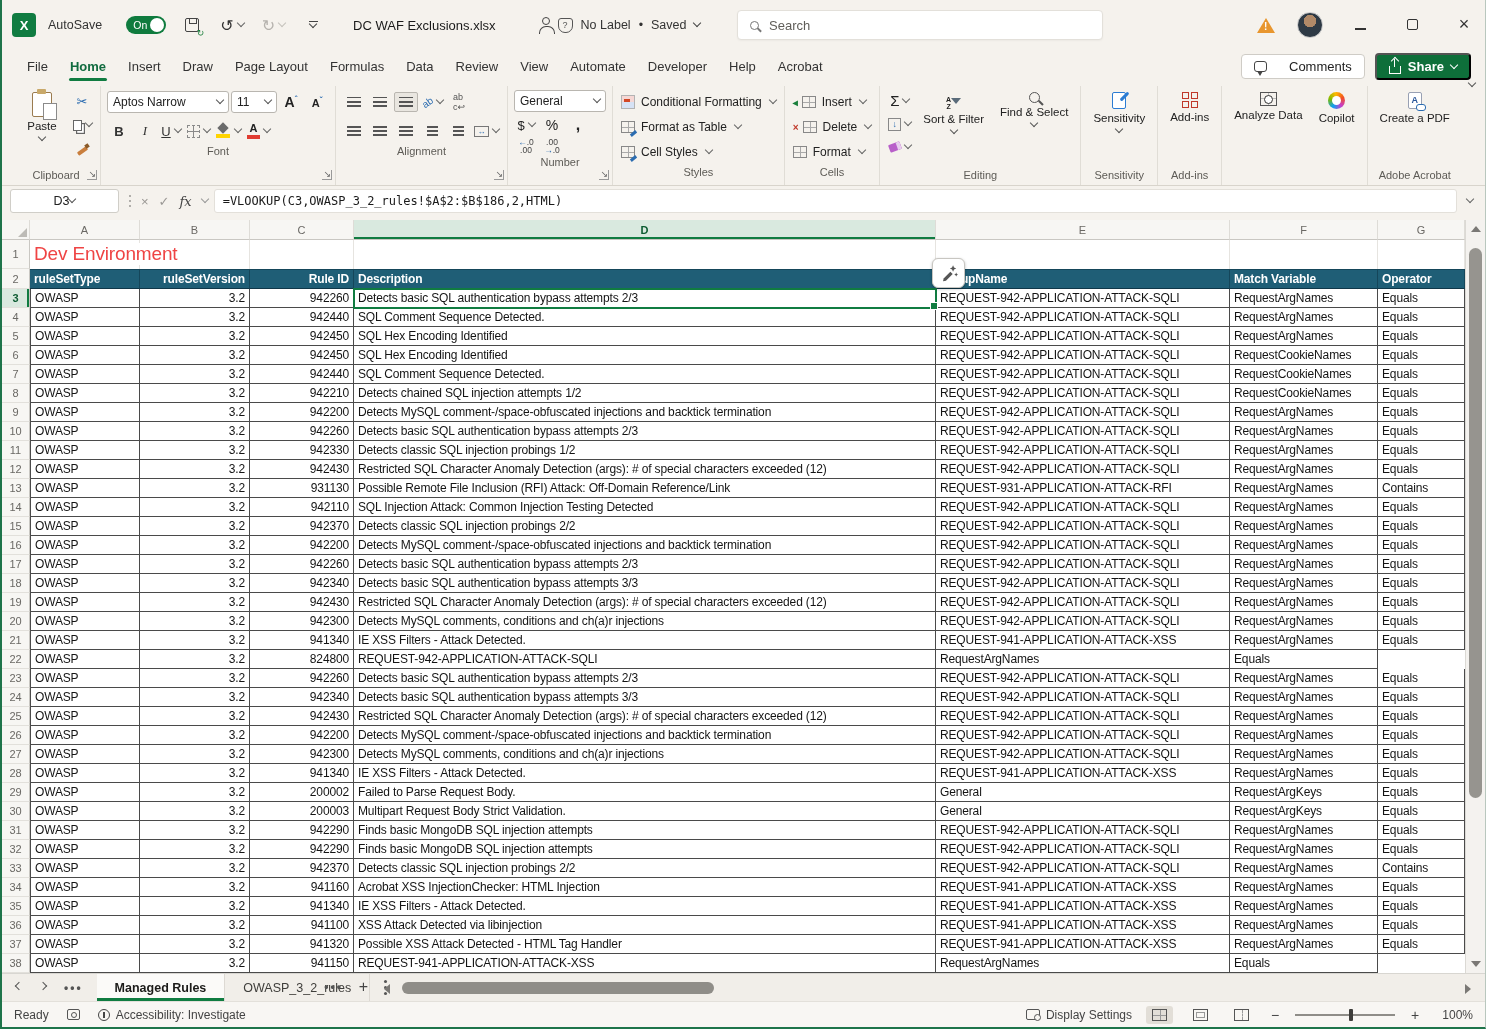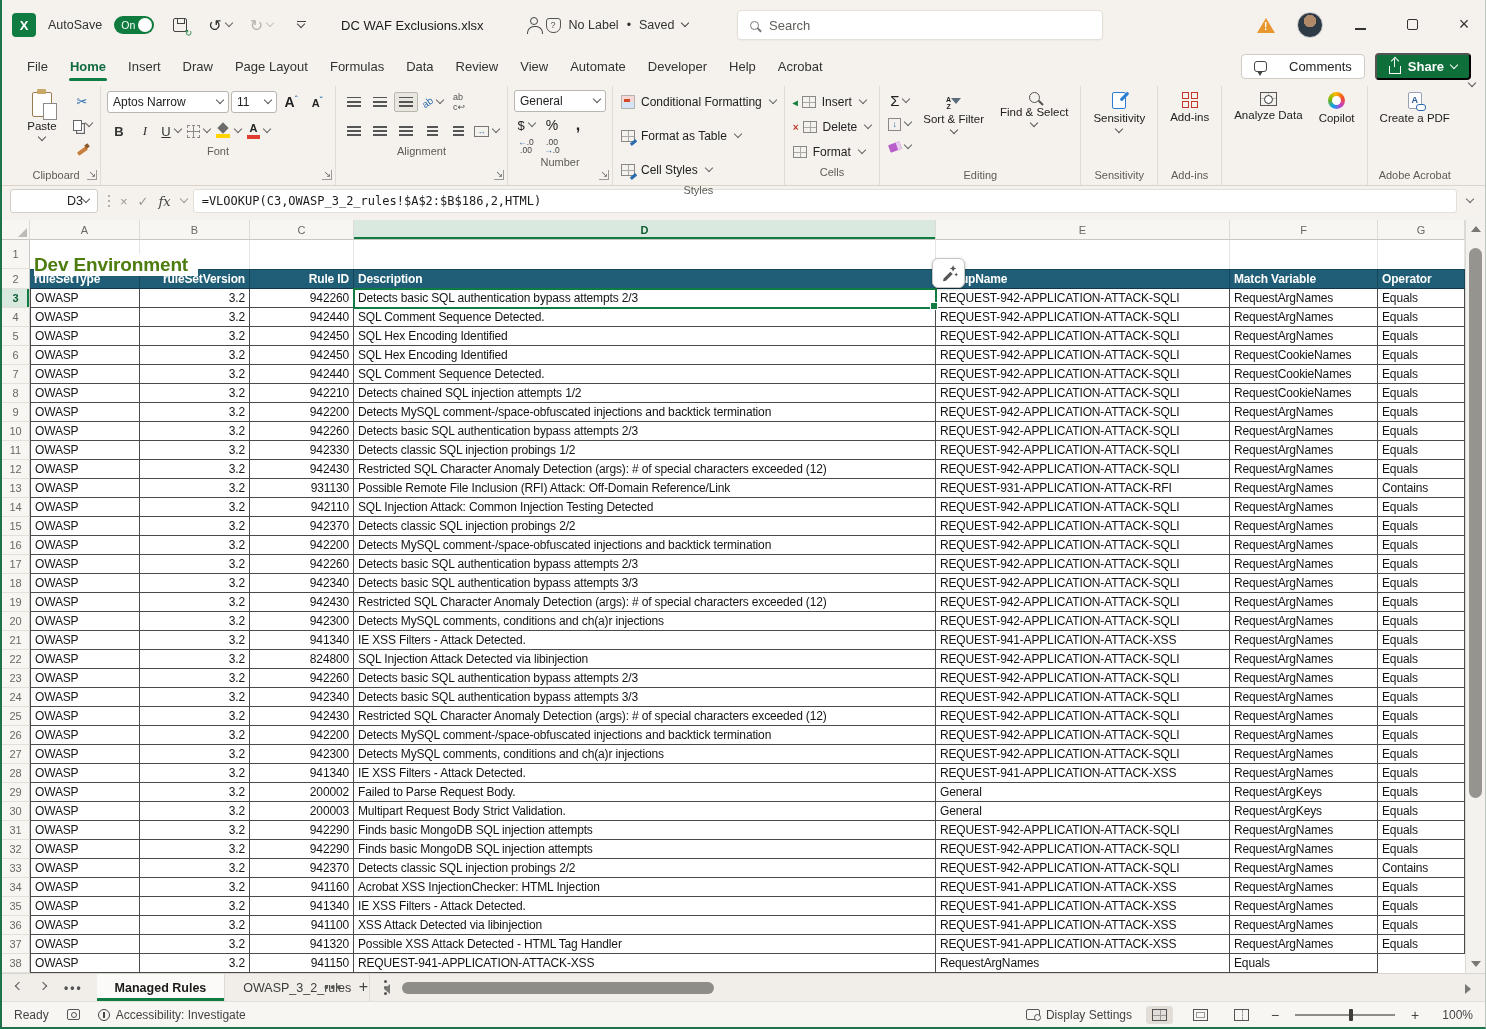--- a/index.html
+++ b/index.html
@@ -3,21 +3,21 @@
 <meta charset="utf-8">
 <style>
   *{box-sizing:border-box;margin:0;padding:0}
   html,body{width:1486px;height:1029px;overflow:hidden}
   body{font-family:"Liberation Sans",sans-serif;background:#f5f2ed;color:#222}
   .app{width:1486px;height:1029px;border-left:2px solid #1e744a;border-right:1px solid #b9c7be;border-bottom:2px solid #1e744a;display:flex;flex-direction:column;background:#f5f2ed}
 
   
   .titlebar{height:50px;display:flex;align-items:center;padding:0 10px;background:#f5f2ed;position:relative;flex:none}
   .xlogo{width:24px;height:24px;background:#107C41;border-radius:4px;color:#fff;font-weight:700;font-size:13px;display:flex;align-items:center;justify-content:center;margin-right:12px}
-  .autosave{font-size:12.5px;color:#333;margin-right:12px}
+  .autosave{font-size:12.5px;color:#333;margin-right:24px}
   .toggle{width:40px;height:18px;border-radius:9px;background:#0f7b3e;color:#fff;font-size:10.5px;display:flex;align-items:center;padding-left:7px;position:relative;margin-right:14px;cursor:default}
   .toggle .knob{position:absolute;right:2px;top:2px;width:14px;height:14px;border-radius:50%;background:#fff}
   .qat{display:flex;align-items:center;gap:14px;margin-right:14px}
   .ico-save{width:14px;height:14px;border:1.4px solid #444;border-radius:2px;position:relative;display:inline-block}
   .ico-save::before{content:'';position:absolute;top:0;left:3px;width:6px;height:4px;border:1px solid #444;border-top:none}
   .ico-save::after{content:'↻';position:absolute;right:-6px;bottom:-7px;font-size:9px;color:#1a7f3c}
   .undo{font-size:16px;color:#333}
   .redo{font-size:16px;color:#b5b2ad}
   .chev{width:6px;height:6px;border-right:1.5px solid currentColor;border-bottom:1.5px solid currentColor;transform:rotate(45deg);display:inline-block;position:relative;top:-2px}
   .chev.left{transform:rotate(135deg)}
@@ -123,42 +123,42 @@
   .ico-analyze{width:17px;height:14px;border:1.5px solid #555;background-image:linear-gradient(#bbb,#bbb),linear-gradient(#bbb,#bbb);background-size:100% 1px,1px 100%;background-position:0 5px,7px 0;background-repeat:no-repeat;position:relative;display:inline-block}
   .ico-analyze::after{content:'';position:absolute;left:3px;top:2px;width:7px;height:7px;border:1.6px solid #333;border-radius:50%;background:#fff}
   .ico-copilot{width:17px;height:17px;border-radius:50%;background:conic-gradient(from 210deg,#0aa0f5,#7fba00,#ffb900,#f25022,#c73ecc,#0aa0f5);position:relative;display:inline-block}
   .ico-copilot::after{content:'';position:absolute;inset:4px;border-radius:50%;background:#fff}
   .ico-pdf{width:14px;height:17px;border:1.4px solid #98a0b3;border-radius:2px;background:#fff;position:relative;display:inline-flex;align-items:center;justify-content:center;color:#2b579a;font-size:9px;font-weight:700}
   .ico-pdf::after{content:'';position:absolute;right:-5px;bottom:-3px;width:8px;height:5px;border:1.5px solid #2b6cb0;border-radius:3px;background:#fff}
   .collapse-chev{position:absolute;right:10px;bottom:8px;color:#555}
 
   
   .formulabar{height:30px;display:flex;align-items:center;padding:2px 8px 2px 8px;gap:6px;flex:none;background:#f5f2ed;margin-bottom:4px}
-  .namebox{width:88px;height:24px;background:#fff;border:1px solid #d0cec8;border-radius:3px;display:flex;align-items:center;justify-content:flex-end;padding:0 8px;font-size:12.5px;color:#222}
+  .namebox{width:109px;height:24px;background:#fff;border:1px solid #d0cec8;border-radius:3px;display:flex;align-items:center;justify-content:center;padding:0 8px;font-size:12.5px;color:#222}
   .vdots{display:inline-block;width:2px;height:2px;border-radius:50%;background:#9a9894;box-shadow:0 5px 0 #9a9894,0 -5px 0 #9a9894;margin:0 4px}
   .fbtns{display:flex;align-items:center;gap:10px;color:#9a9894;font-size:13px}
   .fx{font-family:"DejaVu Serif",serif;font-style:italic;font-size:13px;color:#444}
   .formula-field{flex:1;height:24px;background:#fff;border:1px solid #e3e0da;border-radius:3px;display:flex;align-items:center;padding:0 8px;font-family:"DejaVu Sans Mono",monospace;font-size:12px;color:#1a1a1a;white-space:nowrap;overflow:hidden}
   .fb-chev{color:#666;margin:0 4px}
 
   
   .sheetwrap{position:relative;height:753px;background:#fff;flex:none;overflow:hidden}
   .grow{display:grid;grid-template-columns:28px 110px 110px 104px 582px 294px 148px 87px}
   .chrow{height:20px}
   .hc{background:#f7f6f3;color:#6a6864;font-size:11px;display:flex;align-items:center;justify-content:center;border-right:1px solid #dedcd7;border-bottom:1px solid #c9c7c2}
   .hc.corner{position:relative}
   .hc.corner::after{content:'';position:absolute;right:2px;bottom:2px;width:0;height:0;border-left:9px solid transparent;border-bottom:9px solid #bdbbb6}
   .hc.sel{background:#d9e9df;color:#0d5c32;font-weight:700;box-shadow:inset 0 -2px 0 #107C41}
   .srow{width:1463px}
   .r1{height:29px}.r2{height:20px}.dr{height:19px}
   .rn{background:#f7f6f3;color:#6a6864;font-size:11px;display:flex;align-items:center;justify-content:center;border-right:1px solid #c9c7c2;border-bottom:1px solid #e2e0db}
   .rn.act{background:#d9e9df;color:#0d5c32;font-weight:700;box-shadow:inset -2px 0 0 #107C41}
   .cell{display:flex;align-items:center;padding:0 4px;font-size:12px;letter-spacing:-.15px;color:#141414;white-space:nowrap;overflow:hidden;background:#fff}
   .cell.t1{border-right:1px solid #e6e4e0;position:relative;overflow:visible}
-  .sheet-title{position:absolute;left:4px;top:14px;font-size:19px;font-weight:700;color:#4d7c0f;background:#fff;white-space:nowrap;padding-right:10px;z-index:1}
+  .sheet-title{position:absolute;left:4px;top:3px;font-size:19px;font-weight:400;color:#ef4444;background:#fff;white-space:nowrap;padding-right:10px;z-index:1}
   .cell.hdr{background:#1f5e76;color:#fff;font-weight:700;font-size:12px;border-right:1px solid #15465a;border-top:1px solid #15465a;border-bottom:1px solid #0f3749}
   .cell.d{border-right:1px solid #4a4a4a;border-bottom:1px solid #4a4a4a}
   .dr .cell.c0{border-left:1px solid #4a4a4a}
   .cell.c1,.cell.c2{justify-content:flex-end}
   .cell.active{position:relative;z-index:2;outline:2px solid #107C41;outline-offset:-1px;overflow:visible}
   .cell.active::after{content:'';position:absolute;right:-3px;bottom:-3px;width:6px;height:6px;background:#107C41;border:1px solid #fff;z-index:3}
   .vscroll{position:absolute;top:0;right:0;width:20px;height:753px;background:#f4f2ef;border-left:1px solid #dbd9d4}
   .varr{position:absolute;left:5px;width:0;height:0;border-left:5px solid transparent;border-right:5px solid transparent}
   .varr.up{top:6px;border-bottom:6px solid #7a7875}
   .varr.down{bottom:6px;border-top:6px solid #7a7875}
@@ -430,21 +430,21 @@
           <span class="sbtn">
               <span class="dec">.00<br><b>→</b>.0</span>
             </span>
         </div>
       </div>
       <div class="rlabel">Number</div>
       <span class="launcher">↘</span>
     </div>
 
     <div class="rgroup">
-      <div class="rcol" style="gap:10px;padding-top:2px">
+      <div class="rcol" style="gap:1px;padding-top:2px">
         <div class="stackbtn">
             <span class="ico-cf"></span>
             <span>Conditional Formatting</span>
             <span class="chev tinychev"></span>
           </div>
         <div class="stackbtn">
             <span class="ico-table pen"></span>
             <span>Format as Table</span>
             <span class="chev tinychev"></span>
           </div>
@@ -803,21 +803,20 @@
           <div class="cell d c3">IE XSS Filters - Attack Detected.</div>
           <div class="cell d c4">REQUEST-941-APPLICATION-ATTACK-XSS</div>
           <div class="cell d c5">RequestArgNames</div>
           <div class="cell d c6">Equals</div>
         </div>
         <div class="srow grow dr">
           <div class="rn">22</div>
           <div class="cell d c0">OWASP</div>
           <div class="cell d c1">3.2</div>
           <div class="cell d c2">824800</div>
-          <div class="cell d c3">SQL Injection Attack Detected via libinjection</div>
           <div class="cell d c4">REQUEST-942-APPLICATION-ATTACK-SQLI</div>
           <div class="cell d c5">RequestArgNames</div>
           <div class="cell d c6">Equals</div>
         </div>
         <div class="srow grow dr">
           <div class="rn">23</div>
           <div class="cell d c0">OWASP</div>
           <div class="cell d c1">3.2</div>
           <div class="cell d c2">942260</div>
           <div class="cell d c3">Detects basic SQL authentication bypass attempts 2/3</div>

